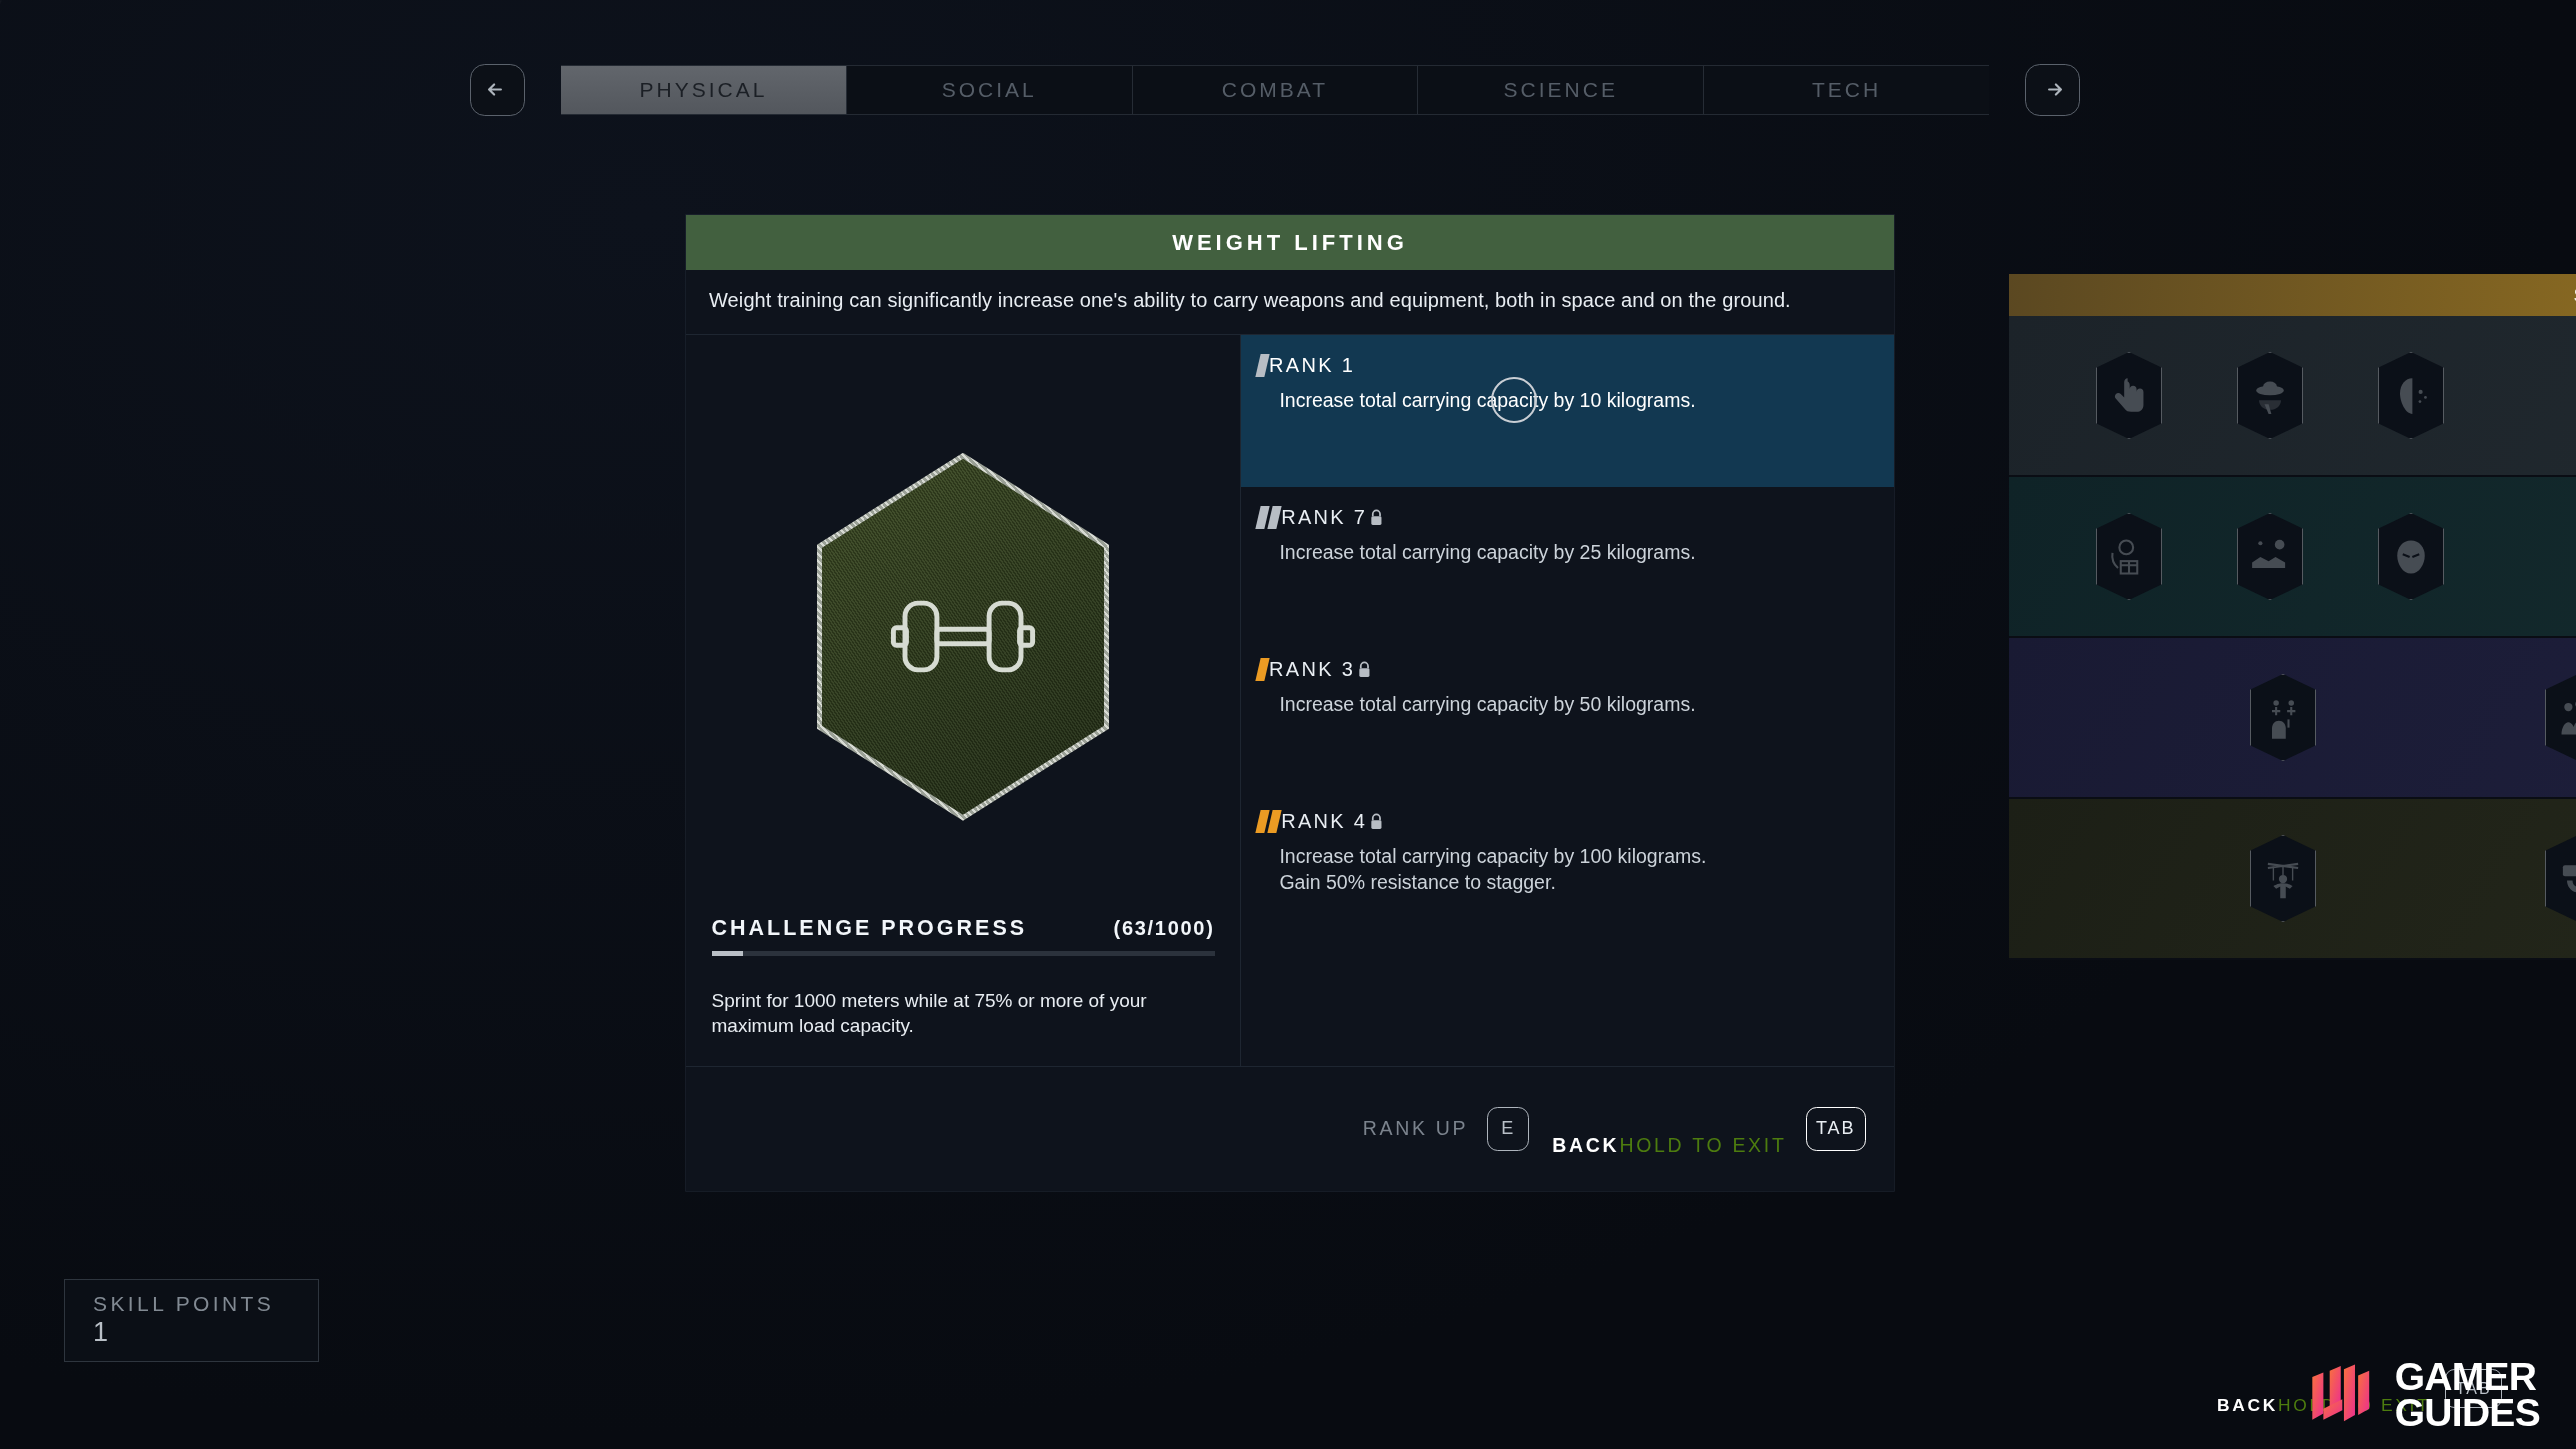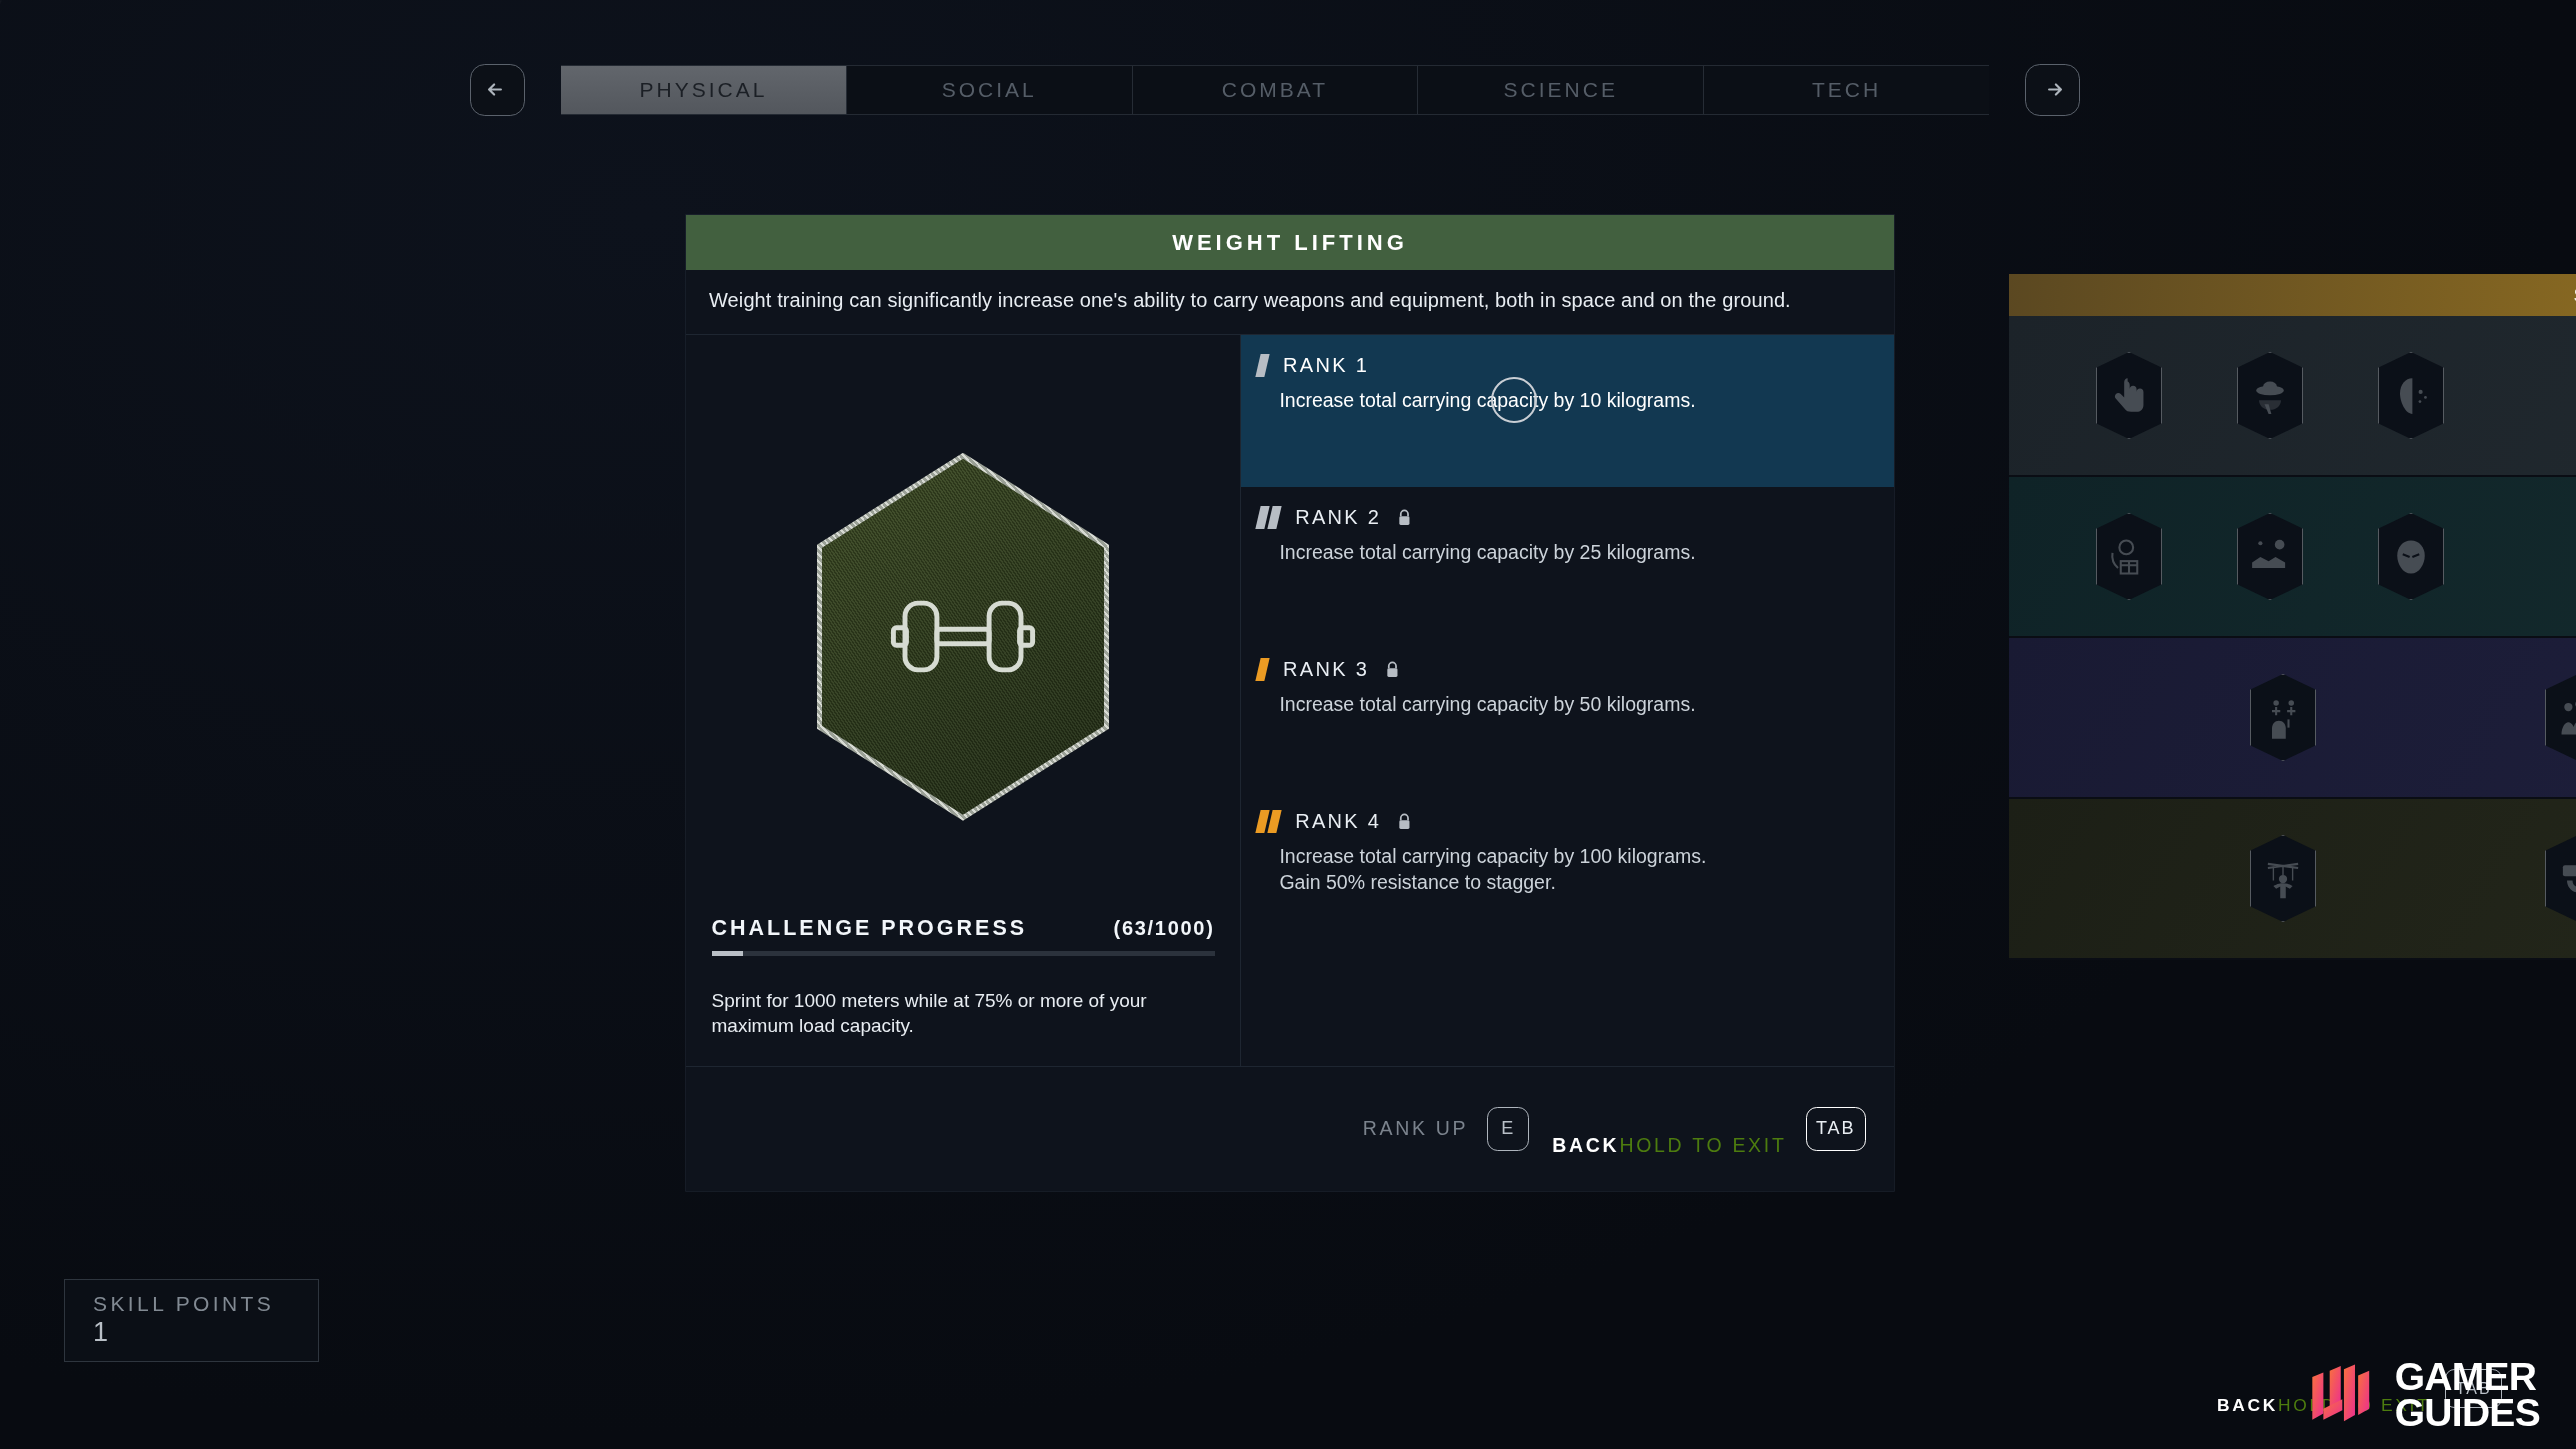--- a/index.html
+++ b/index.html
@@ -114,21 +114,21 @@
   .ch-head{ display:flex; justify-content:space-between; align-items:baseline; }
   .ch-title{ color:#f2f6fa; font-size:21.5px; letter-spacing:3px; font-weight:600; }
   .ch-count{ color:#f2f6fa; font-size:20px; letter-spacing:1.7px; font-weight:600; }
   .ch-bar{ margin-top:10.7px; height:4.7px; background:#2b323c; width:100%; position:relative; }
   .ch-bar-fill{ position:absolute; left:0; top:0; height:100%; background:#b9bfc6; }
   .ch-text{ margin-top:32px; color:#e8edf2; font-size:19px; line-height:1.34; }
 
   
   .rank{ padding:16px 0 0 17.4px; height:152px; position:relative; }
   .rank.selected{ background:#123851; }
-  .rank-head{ display:flex; align-items:center; gap:16px; height:29.5px; }
+  .rank-head{ display:flex; align-items:center; gap:2px; height:29.5px; }
   .pips{ display:flex; gap:3.4px; align-items:center; }
   .pip{ width:8.7px; height:23px; transform:skewX(-13deg); }
   .pip.grey{ background:#b7bdc4; }
   .pip.amber{ background:#eb9b23; }
   .rank-label{ color:#e9eef3; font-size:20px; letter-spacing:2.3px; font-weight:500; }
   .lock{ width:14.8px; height:17.4px; }
   .rank-desc{ margin-top:8px; padding-left:21px; color:#ccd3da; font-size:19.5px; line-height:1.33; }
   .rank.selected .rank-desc, .rank.selected .rank-label{ color:#ffffff; }
 
   
@@ -358,21 +358,21 @@
         </div>
         <div class="rank-desc">Increase total carrying capacity by 10 kilograms.</div>
       </div>
 
       <div class="rank">
         <div class="rank-head">
           <div class="pips">
             <div class="pip grey"></div>
             <div class="pip grey"></div>
           </div>
-          <div class="rank-label">RANK 2</div>
+          <div class="rank-label">RANK 7</div>
           <svg class="lock" viewBox="0 0 20 24">
             <path d="M5 10V7a5 5 0 0 1 10 0v3" fill="none" stroke="#b7bdc4" stroke-width="2.4"></path>
             <rect x="3" y="10" width="14" height="12" rx="2" fill="#b7bdc4"></rect>
           </svg>
         </div>
         <div class="rank-desc">Increase total carrying capacity by 25 kilograms.</div>
       </div>
 
       <div class="rank">
         <div class="rank-head">

